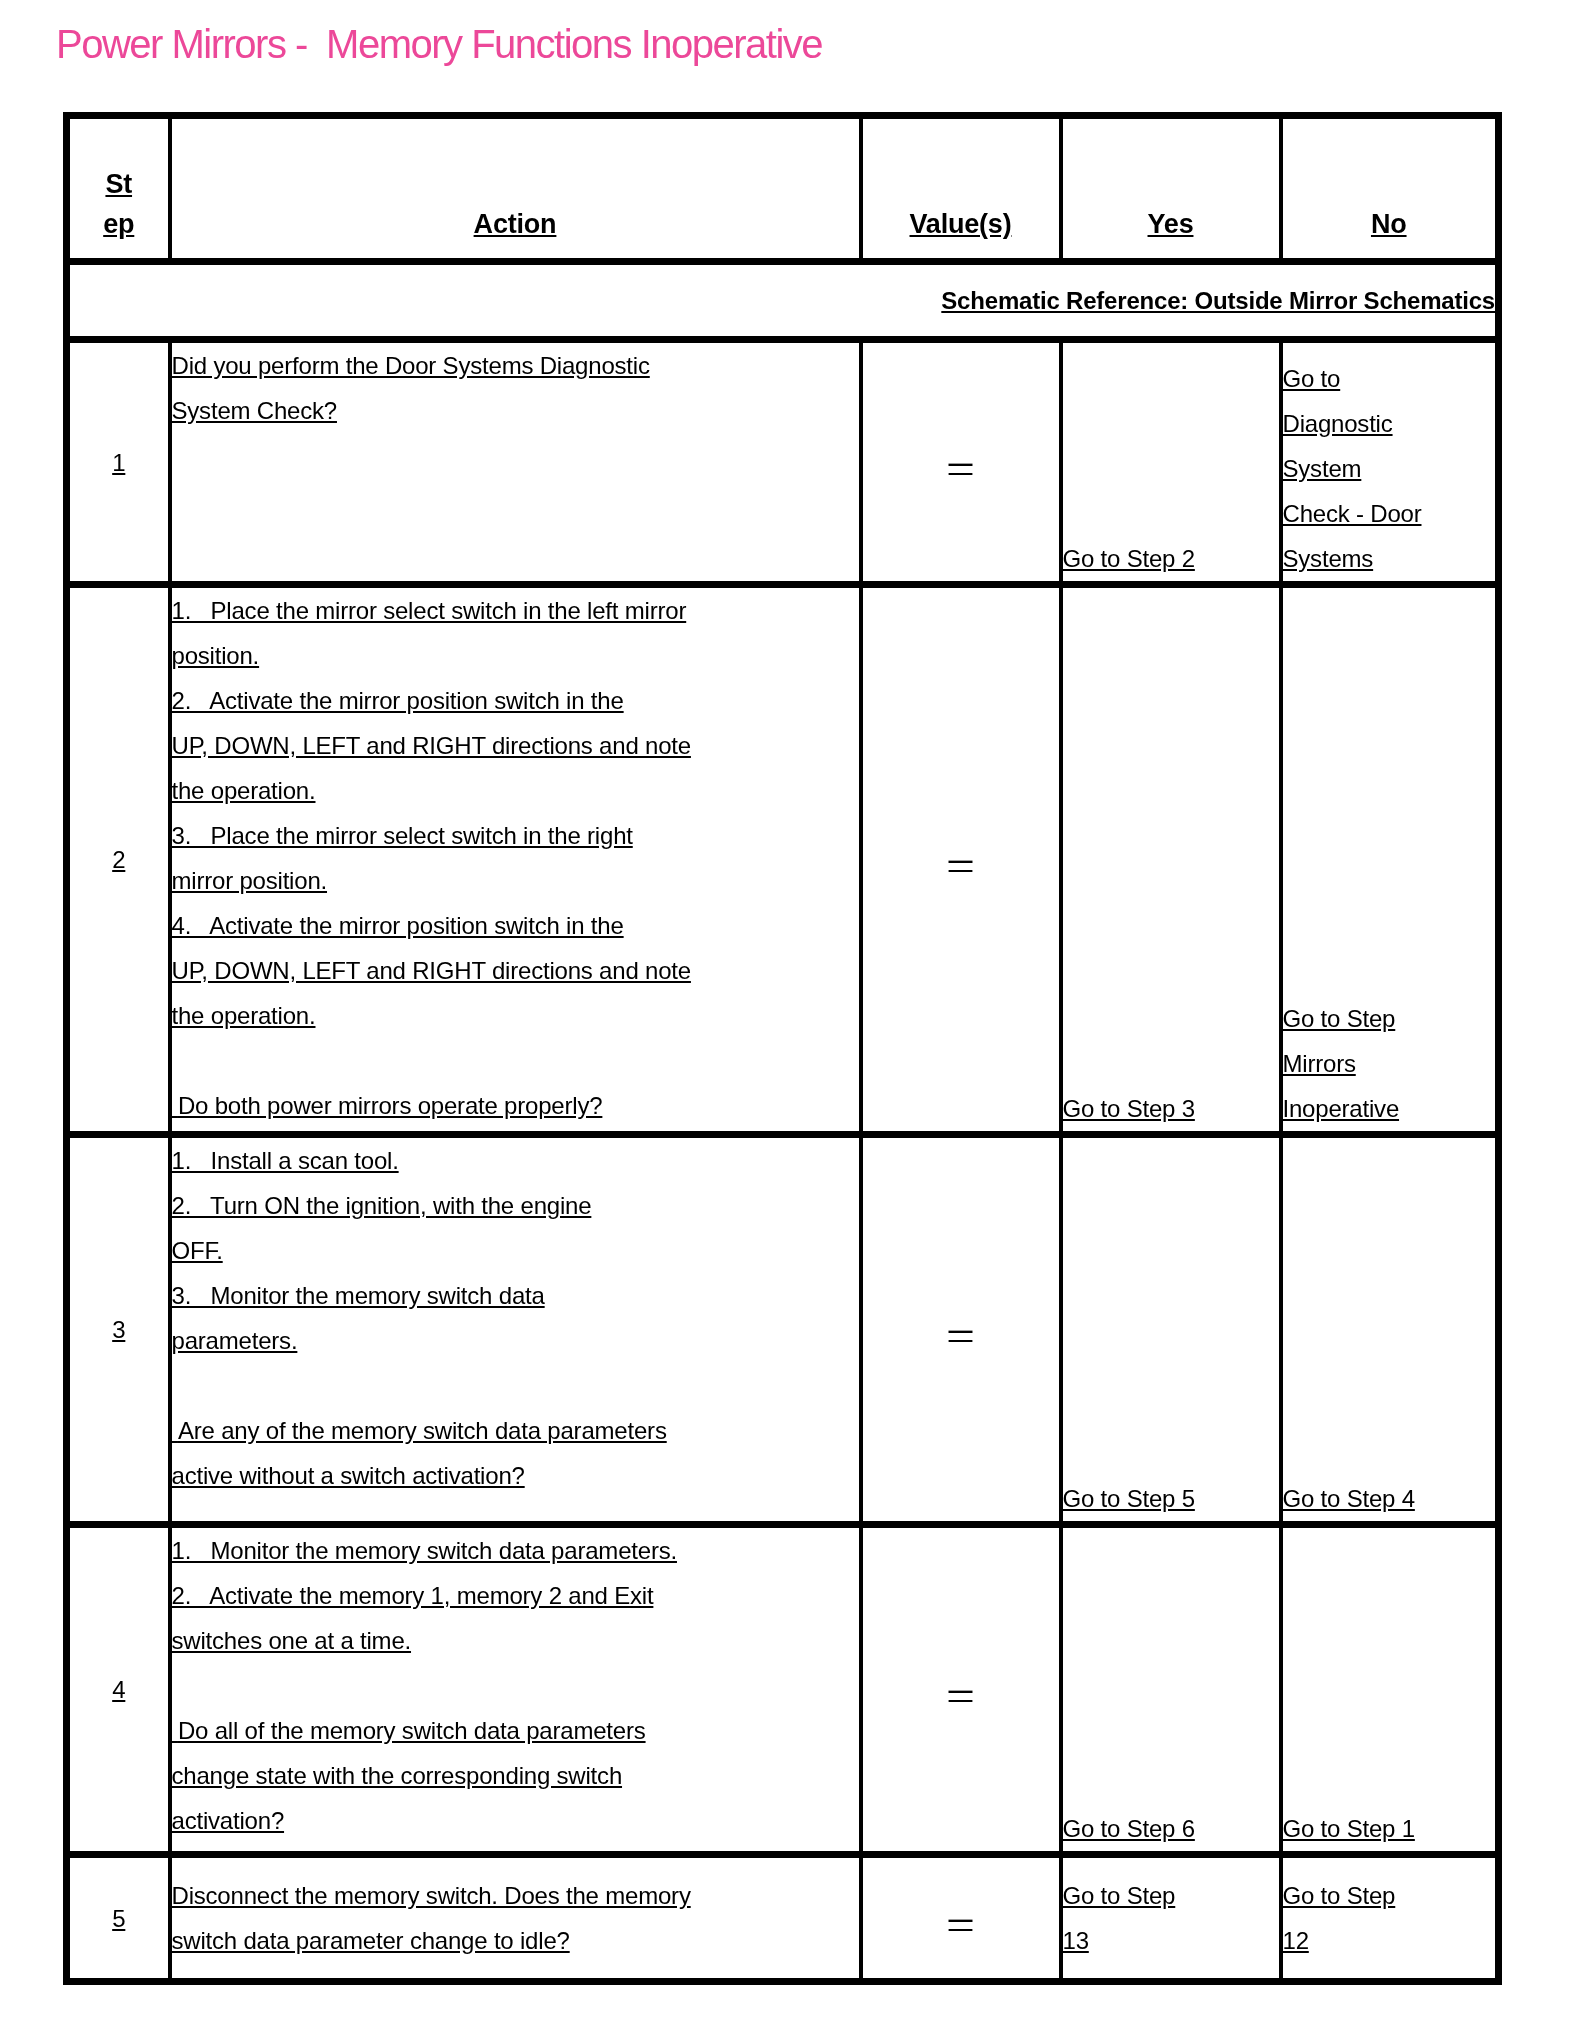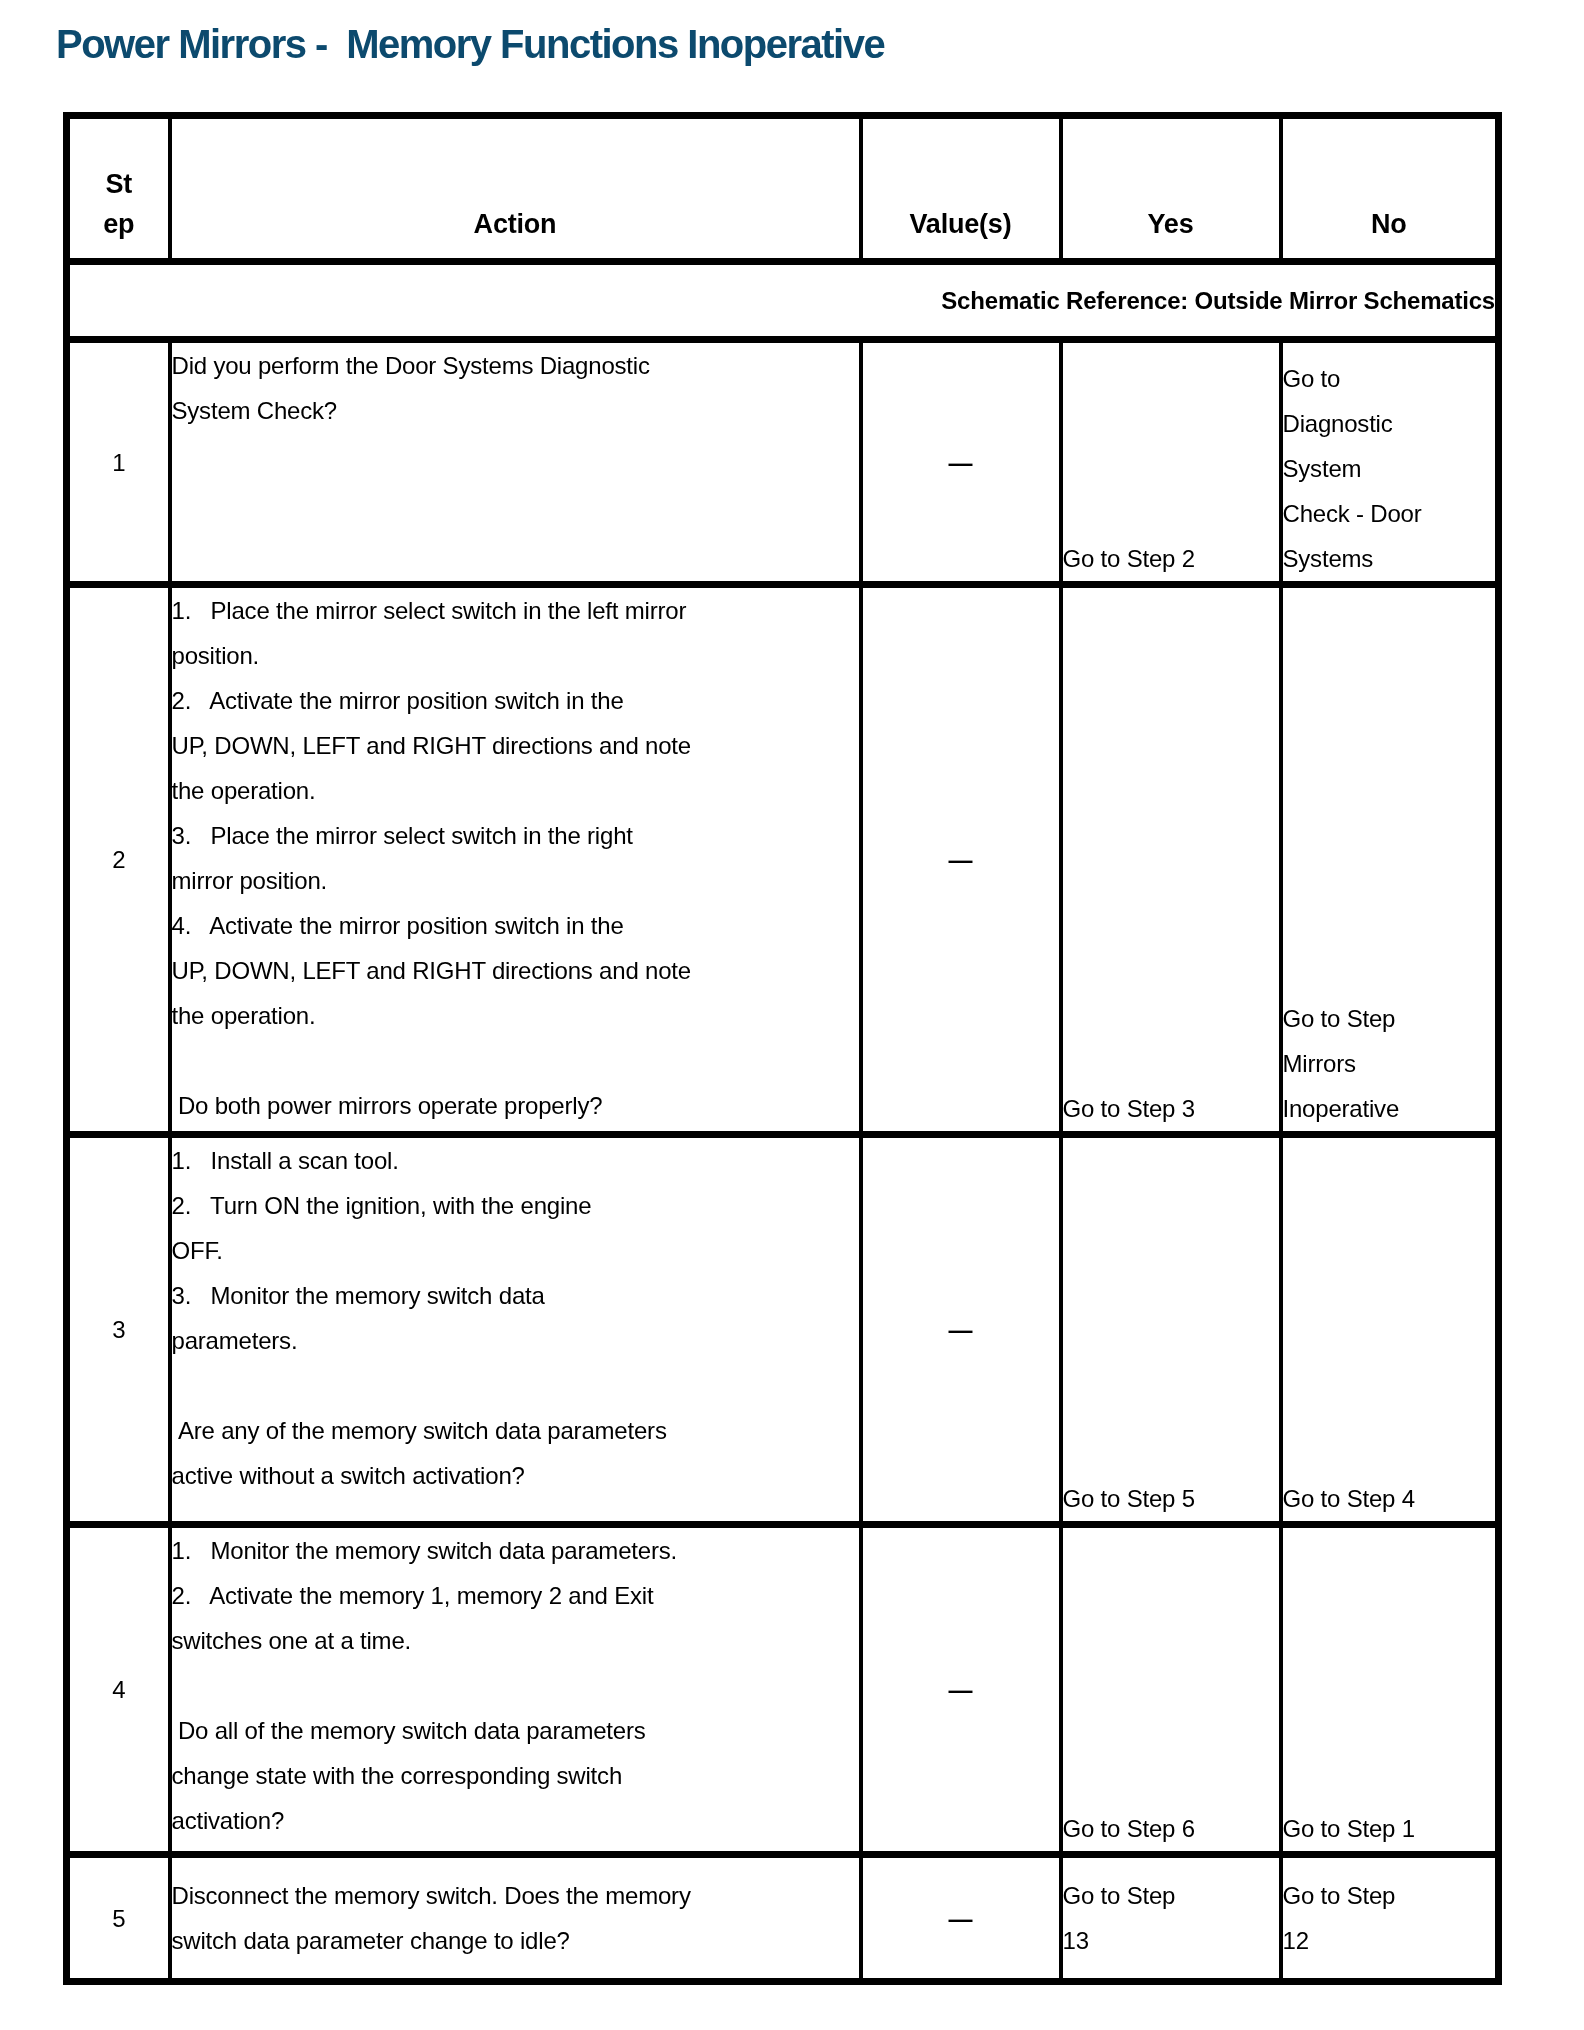--- a/index.html
+++ b/index.html
@@ -14,33 +14,34 @@
     background: #ffffff;
     font-family: "Liberation Sans", "DejaVu Sans", sans-serif;
     color: #000000;
   }
   .title {
     position: absolute;
     left: 56px;
     top: 22px;
     margin: 0;
     font-size: 40px;
-    font-weight: bold;
+    font-weight: normal;
     letter-spacing: -1.5px;
     white-space: pre;
-    color: #0c4a6e;
+    color: #ec4899;
   }
   table.diag {
     position: absolute;
     left: 63px;
     top: 112px;
     width: 1432px;
     border-collapse: collapse;
     table-layout: fixed;
     border: 7px solid #000000;
+    text-decoration: underline;
   }
   table.diag th,
   table.diag td {
     border: 4px solid #000000;
     border-top-width: 7px;
     border-bottom-width: 7px;
     padding: 0;
     font-size: 24px;
     line-height: 45px;
     letter-spacing: -0.2px;

